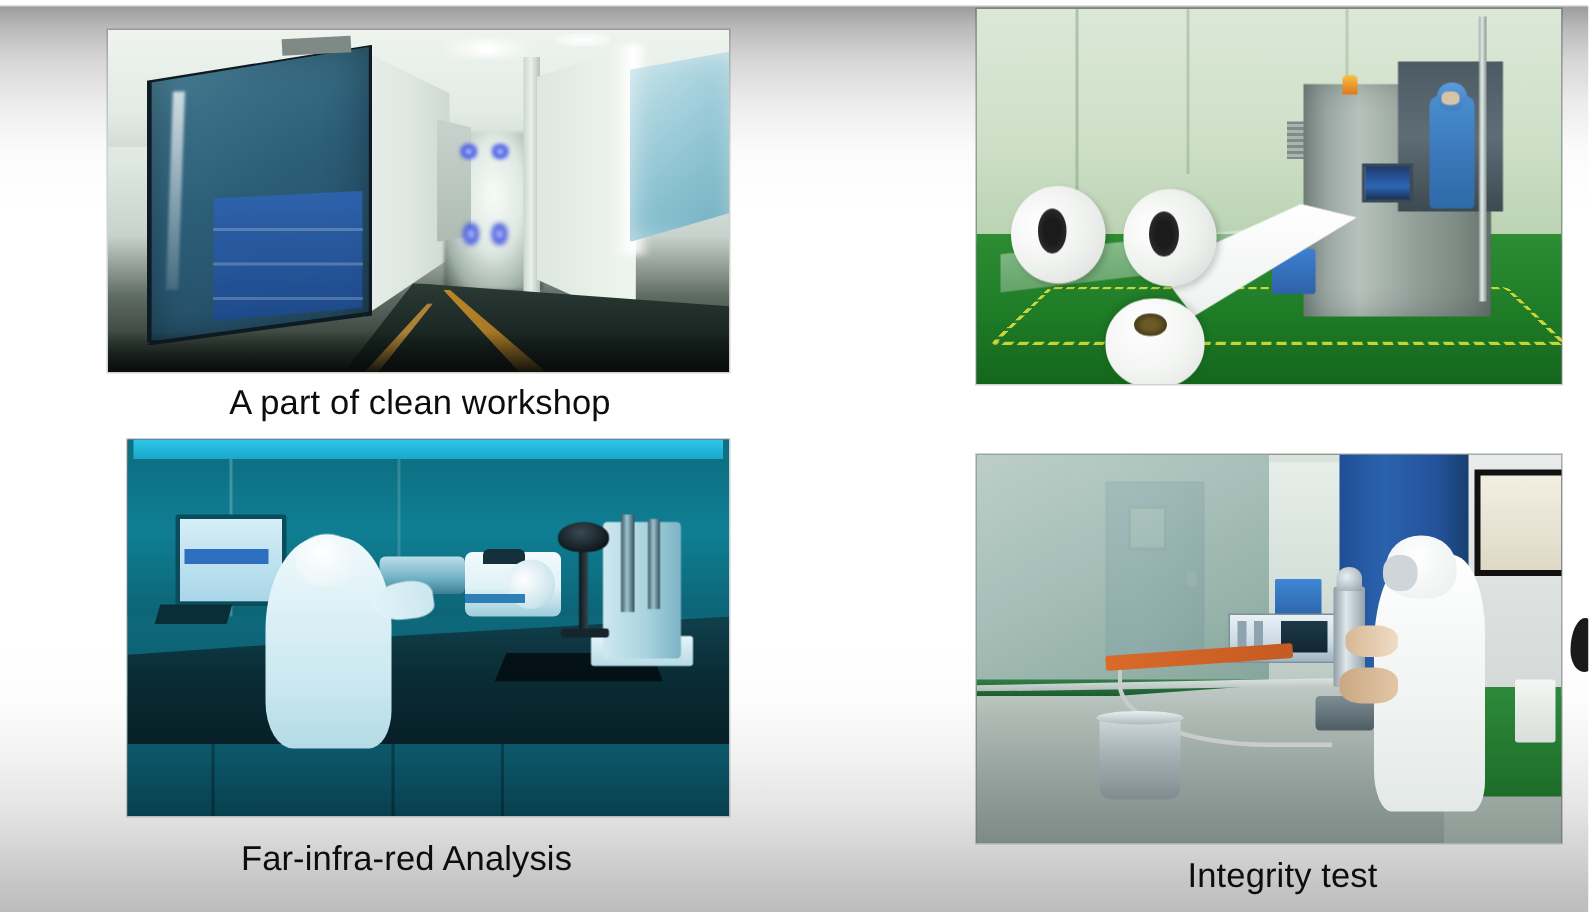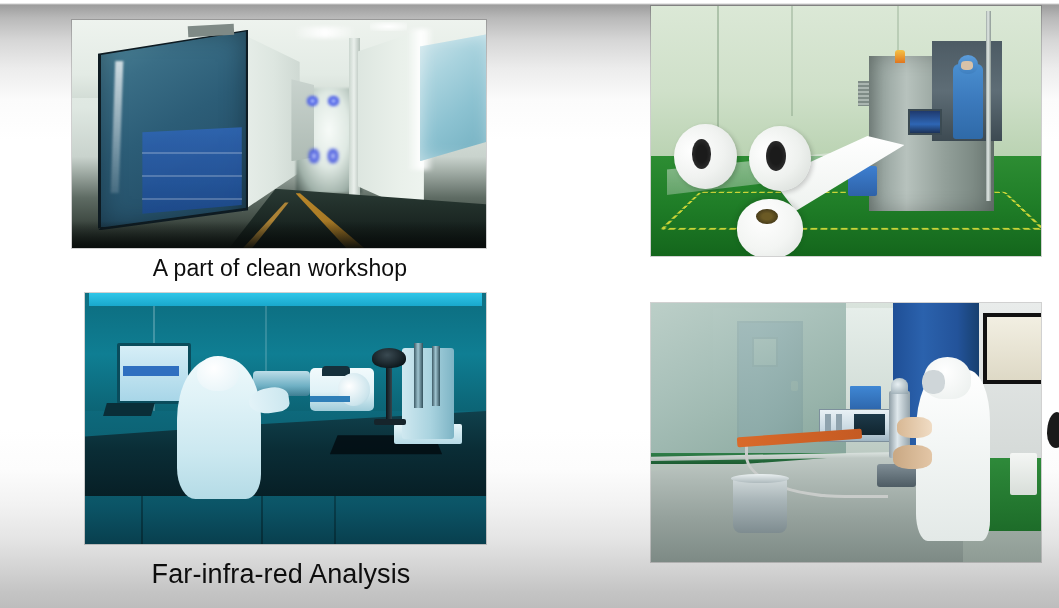--- a/index.html
+++ b/index.html
@@ -705,21 +705,21 @@
       <div class="lay fi-press-col"></div>
       <div class="lay fi-press-col2"></div>
       <div class="lay fi-lamp-arm"></div>
       <div class="lay fi-lamp-head"></div>
       <div class="lay fi-lamp-base"></div>
       <div class="lay fi-person"></div>
       <div class="lay fi-person-head"></div>
       <div class="lay fi-person-arm"></div>
     </div>
   </div>
-  <div class="caption" style="left:81px; top:559px; width:400px; font-size:27px;">Far-infra-red Analysis</div>
+  <div class="caption" style="left:71px; top:559px; width:400px; font-size:23px;">Far-infra-red Analysis</div>
 
   <div class="photo" id="photo-integrity-test">
     <div class="scene">
       <div class="lay it-base"></div>
       <div class="lay it-room"></div>
       <div class="lay it-wall-far-right"></div>
       <div class="lay it-door"></div>
       <div class="lay it-door-win"></div>
       <div class="lay it-door-handle"></div>
       <div class="lay it-bluecrate"></div>
@@ -742,16 +742,17 @@
       <div class="lay it-pot"></div>
       <div class="lay it-pot-rim"></div>
       <div class="lay it-valve"></div>
       <div class="lay it-person-body"></div>
       <div class="lay it-person-hood"></div>
       <div class="lay it-person-face"></div>
       <div class="lay it-person-arm"></div>
       <div class="lay it-person-arm2"></div>
     </div>
   </div>
+  <div class="caption" style="left:655px; top:570px; width:400px; font-size:23px;">Integrity test</div>
 
   <div id="edge-shape"></div>
 
 </div>
 
 </body></html>

